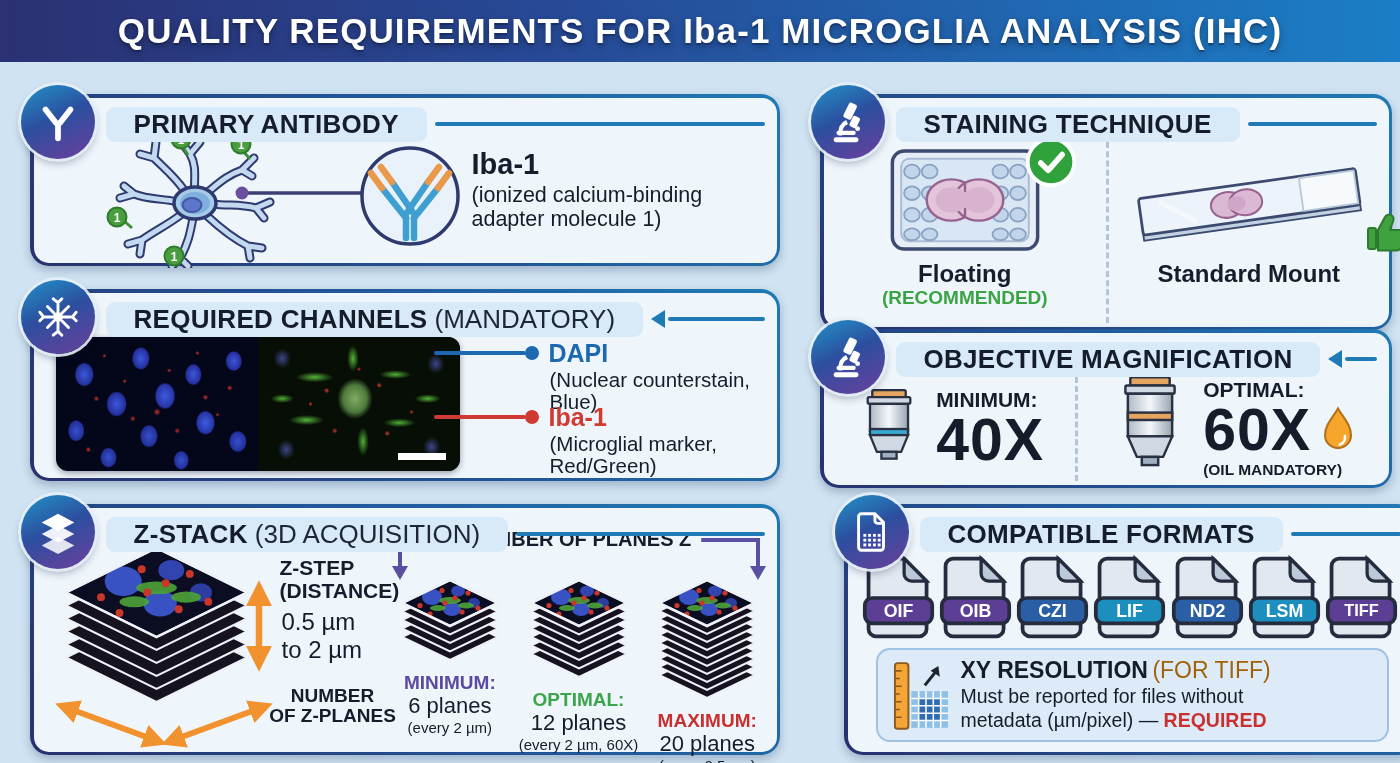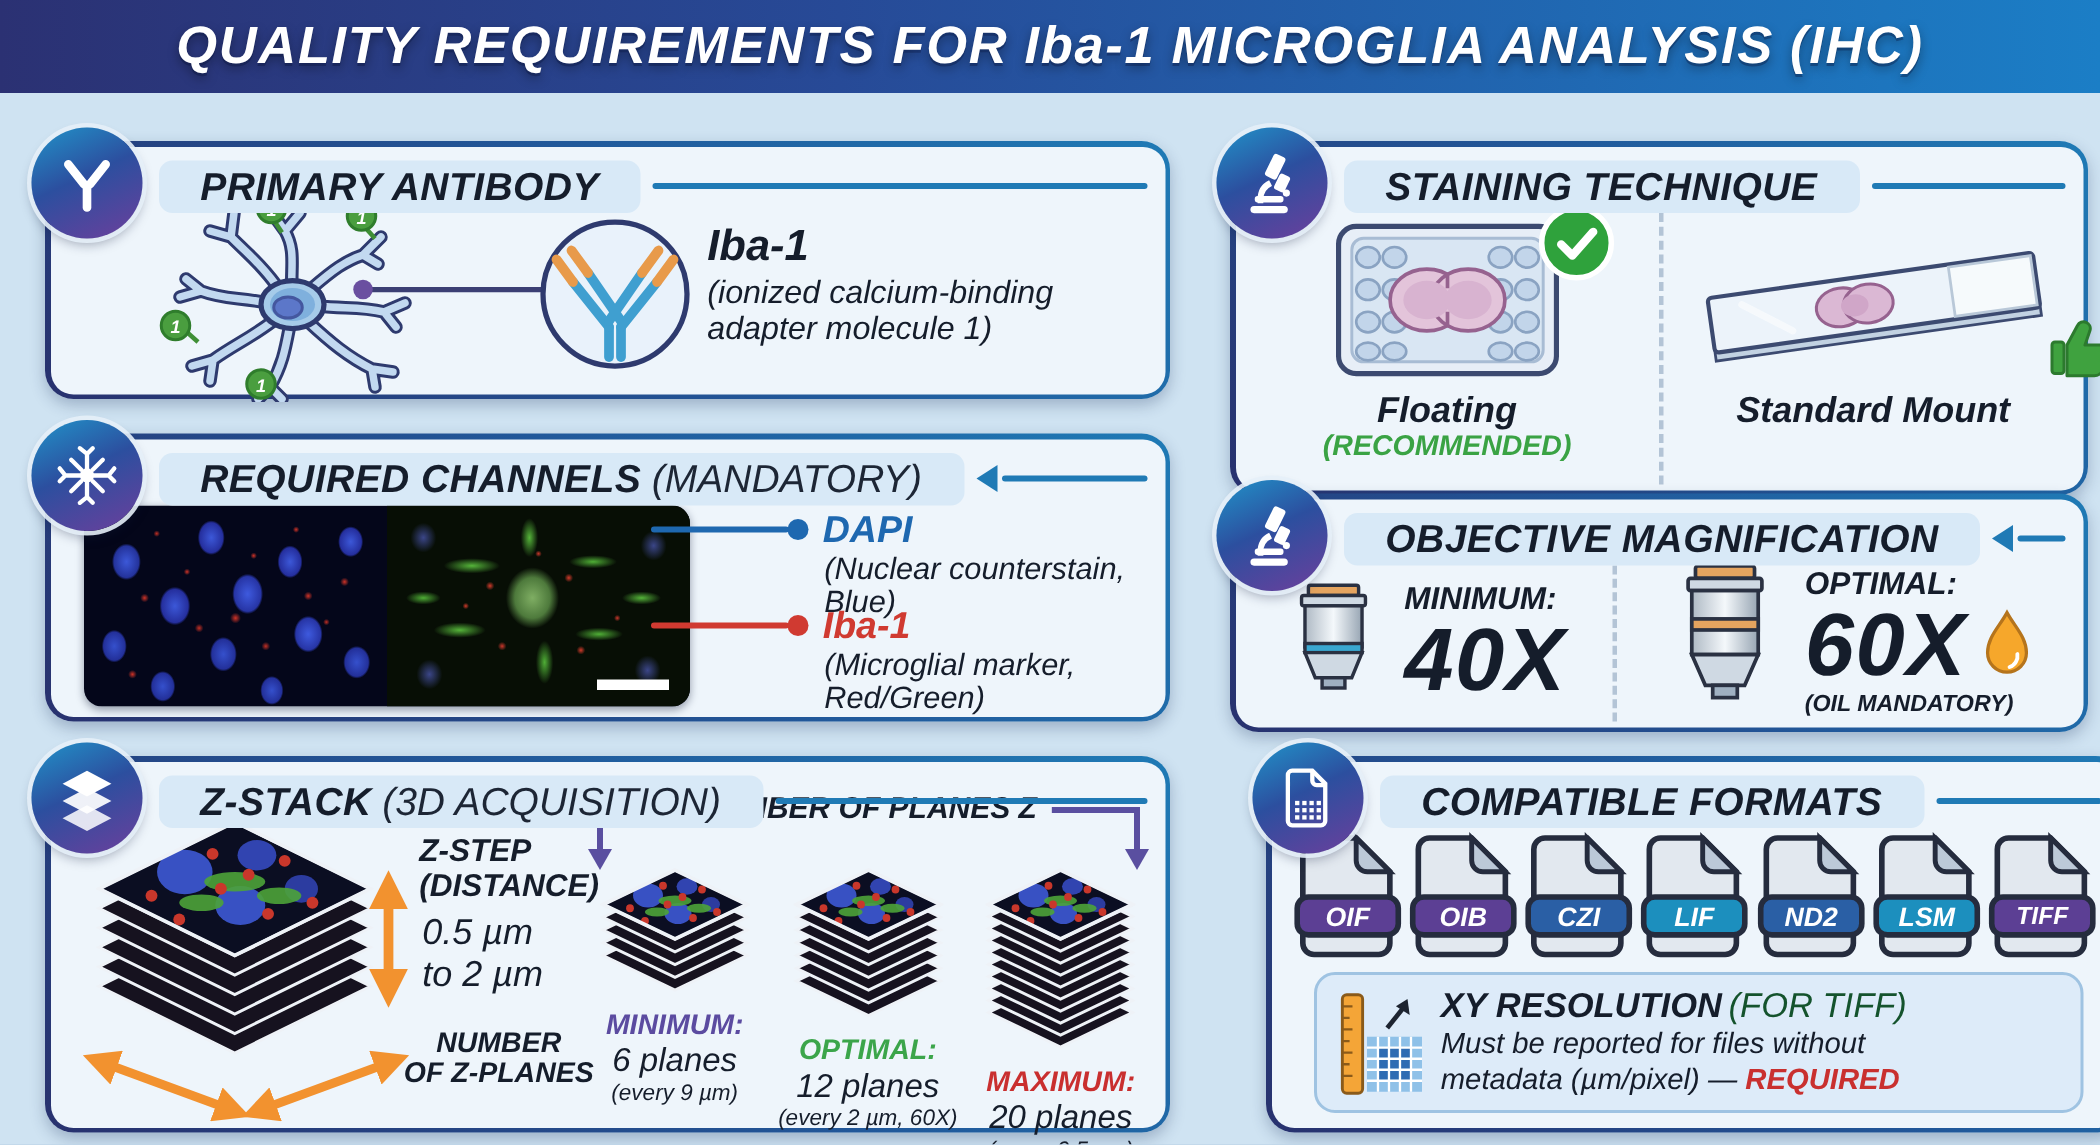--- a/index.html
+++ b/index.html
@@ -1,18 +1,18 @@
 <!DOCTYPE html>
 <html><head>
 <meta charset="utf-8">
 <style>
   * { margin:0; padding:0; box-sizing:border-box; }
   html,body { background:#b9d2e6; }
   .page { position:relative; width:1400px; height:763px; overflow:hidden;
-          background:#cfe3f2; font-family:"Liberation Sans", sans-serif; color:#151d2b;font-style:italic; }
+          background:#cfe3f2; font-family:"Liberation Sans", sans-serif; color:#151d2b; }
   
   .banner { position:absolute; left:0; top:0; width:1400px; height:62px;
             background:linear-gradient(90deg,#2b3173 0%,#274a97 40%,#1b7ec6 100%);
             display:flex; align-items:center; justify-content:center; }
   .banner h1 { color:#fff; font-size:35px; font-weight:bold; letter-spacing:1.1px;
                text-shadow:0 2px 0 rgba(10,20,60,.35),0 3px 7px rgba(0,0,0,.35); }
   
   .panel { position:absolute; border-radius:19px; padding:3.5px;
            background:linear-gradient(45deg,#28316e 0%,#21589a 55%,#1f7ab5 100%);
            box-shadow:0 4px 10px rgba(25,45,90,.28); }
@@ -131,21 +131,21 @@
   .om-col.right { width:55%; }
   .om-label { font-size:21px; font-weight:bold; }
   .om-value { font-size:59px; font-weight:bold; line-height:.95; letter-spacing:1px; }
   .om-note { font-size:15.5px; font-weight:bold; margin-top:2px; }
   .om-valrow { display:flex; align-items:center; gap:8px; }
   
   .fmt-row { position:absolute; top:46px; left:14px; right:14px; display:flex; justify-content:space-between; }
   .xy-box { position:absolute; left:28px; right:24px; top:140px; height:94px; background:#ddebf9;
             border:2px solid #9fc3e2; border-radius:14px; display:flex; align-items:center; gap:13px; padding:6px 14px; }
   .xy-head { font-size:23px; font-weight:bold; }
-  .xy-headnote { font-size:23px; font-weight:normal; color:#14532d; }
+  .xy-headnote { font-size:23px; font-weight:normal; color:#a16207; }
   .xy-body { font-size:19.5px; line-height:1.16; margin-top:1px; }
   .xy-req { font-weight:bold; }
   svg text { font-family:"Liberation Sans", sans-serif; }
 </style>
 </head>
 <body>
 
 <div class="page">
 
   <svg width="0" height="0" style="position:absolute" aria-hidden="true">
@@ -382,21 +382,21 @@
                     <circle cx="62" cy="36" r="2.6" fill="#c9372b"></circle>
                     <circle cx="30" cy="38" r="2.6" fill="#c9372b"></circle>
                     <circle cx="68" cy="17" r="2.6" fill="#c9372b"></circle>
                     <circle cx="55.00000000000001" cy="22" r="2.6" fill="#c9372b"></circle>
                     <circle cx="78" cy="32" r="2.6" fill="#c9372b"></circle>
                   </g>
                   <polygon points="50,4 98,27 50,50 2,27" fill="none" stroke="#eef2f7" stroke-width="2.5"></polygon>
                 </svg></div>
             <div class="opt-label" style="color: rgb(91, 75, 160);">MINIMUM:</div>
             <div class="opt-planes">6 planes</div>
-            <div class="opt-int">(every 9 µm)</div>
+            <div class="opt-int">(every 2 µm)</div>
           </div>
           <div class="opt">
             <div><svg width="100" height="106" viewBox="0 0 100 106">
                   <polygon points="50,55 98,78 50,101 2,78" fill="#16121f" stroke="#eef2f7" stroke-width="2"></polygon>
                   <polygon points="50,46.5 98,69.5 50,92.5 2,69.5" fill="#16121f" stroke="#eef2f7" stroke-width="2"></polygon>
                   <polygon points="50,38 98,61 50,84 2,61" fill="#16121f" stroke="#eef2f7" stroke-width="2"></polygon>
                   <polygon points="50,29.5 98,52.5 50,75.5 2,52.5" fill="#16121f" stroke="#eef2f7" stroke-width="2"></polygon>
                   <polygon points="50,21 98,44 50,67 2,44" fill="#16121f" stroke="#eef2f7" stroke-width="2"></polygon>
                   <polygon points="50,12.5 98,35.5 50,58.5 2,35.5" fill="#16121f" stroke="#eef2f7" stroke-width="2"></polygon>
                   <clipPath id="sc3">

